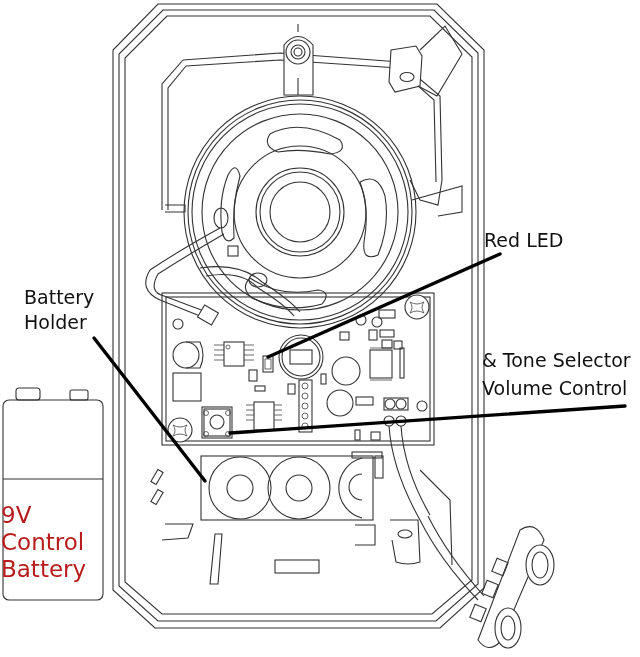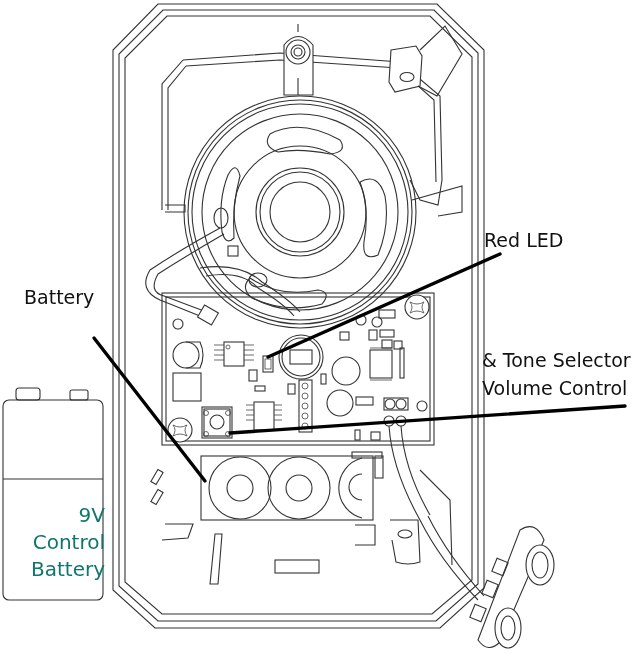--- a/index.html
+++ b/index.html
@@ -3,21 +3,21 @@
   <meta charset="utf-8">
   <style>
     html, body { margin: 0; padding: 0; background: #ffffff; }
     #stage { position: relative; width: 636px; height: 657px; overflow: hidden; background: #fff; }
     svg { position: absolute; left: 0; top: 0; }
     .ln { fill: none; stroke: #333; stroke-width: 1.1; }
     .lnt { fill: none; stroke: #444; stroke-width: 0.8; }
     .wf { fill: #fff; stroke: #333; stroke-width: 1.1; }
     .leader { stroke: #000; stroke-width: 3.4; stroke-linecap: round; }
     .lbl { position: absolute; font-family: "DejaVu Sans", sans-serif; font-size: 19px; color: #111; line-height: 24px; white-space: nowrap; }
-    .battxt { position: absolute; font-family: "DejaVu Sans", sans-serif; font-size: 20px; color: #0f766e; text-align: right; line-height: 27px; width: 104px; }
+    .battxt { position: absolute; font-family: "DejaVu Sans", sans-serif; font-size: 23px; color: #b91c1c; text-align: left; line-height: 27px; width: 104px; }
   </style>
 </head>
 <body>
 
 <div id="stage">
   <svg width="640" height="657" viewBox="0 0 640 657">
 
     <g>
       <path class="ln" d="M158,4 L437,4 L484,50 L484,588 L440,628 L155,628 L113,590 L113,50 Z"></path>
       <path class="ln" d="M163,10 L434,10 L478,53 L478,584 L436,621 L158,621 L119,586 L119,54 Z"></path>
@@ -210,20 +210,21 @@
     <line class="leader" x1="94" y1="338" x2="205" y2="481"></line>
     <line class="leader" x1="625" y1="406" x2="230" y2="433"></line>
   </svg>
 
   <div class="lbl" style="left:484px; top:228px;">
     <span>Red LED</span>
   </div>
 
   <div class="lbl" style="left:24px; top:285px; line-height:25px;">
     <div>Battery</div>
+    <div>Holder</div>
   </div>
 
   <div class="lbl" style="left:482px; top:346px; line-height:28px;">
     <div>&amp; Tone Selector</div>
     <div>Volume Control</div>
   </div>
 
   <div class="battxt" style="left:1px; top:502px;">
     <div>9V</div>
     <div>Control</div>

